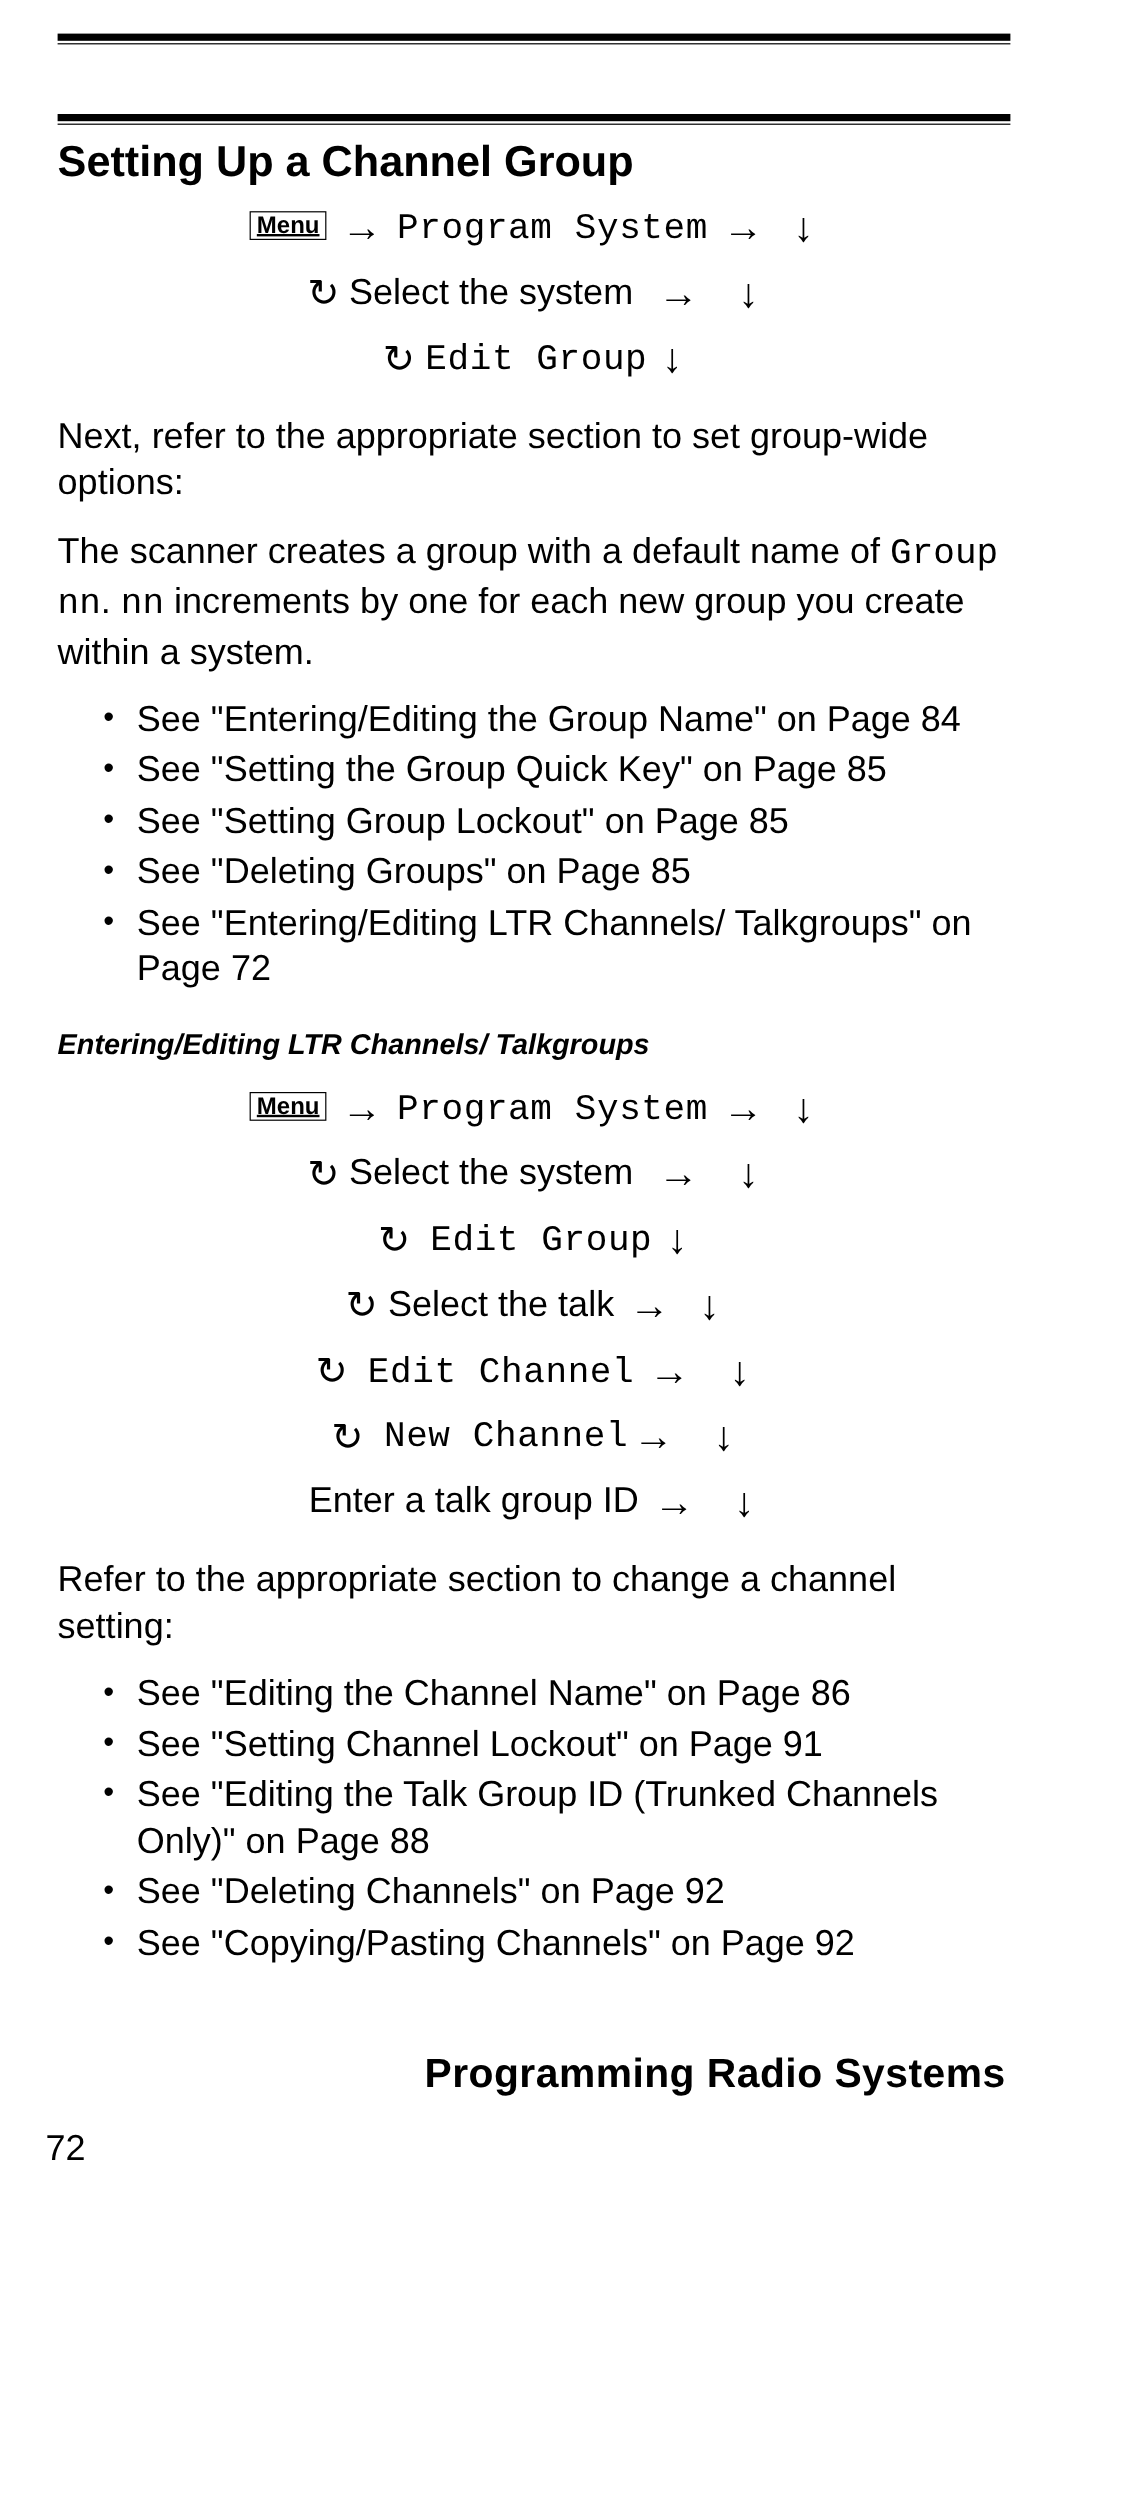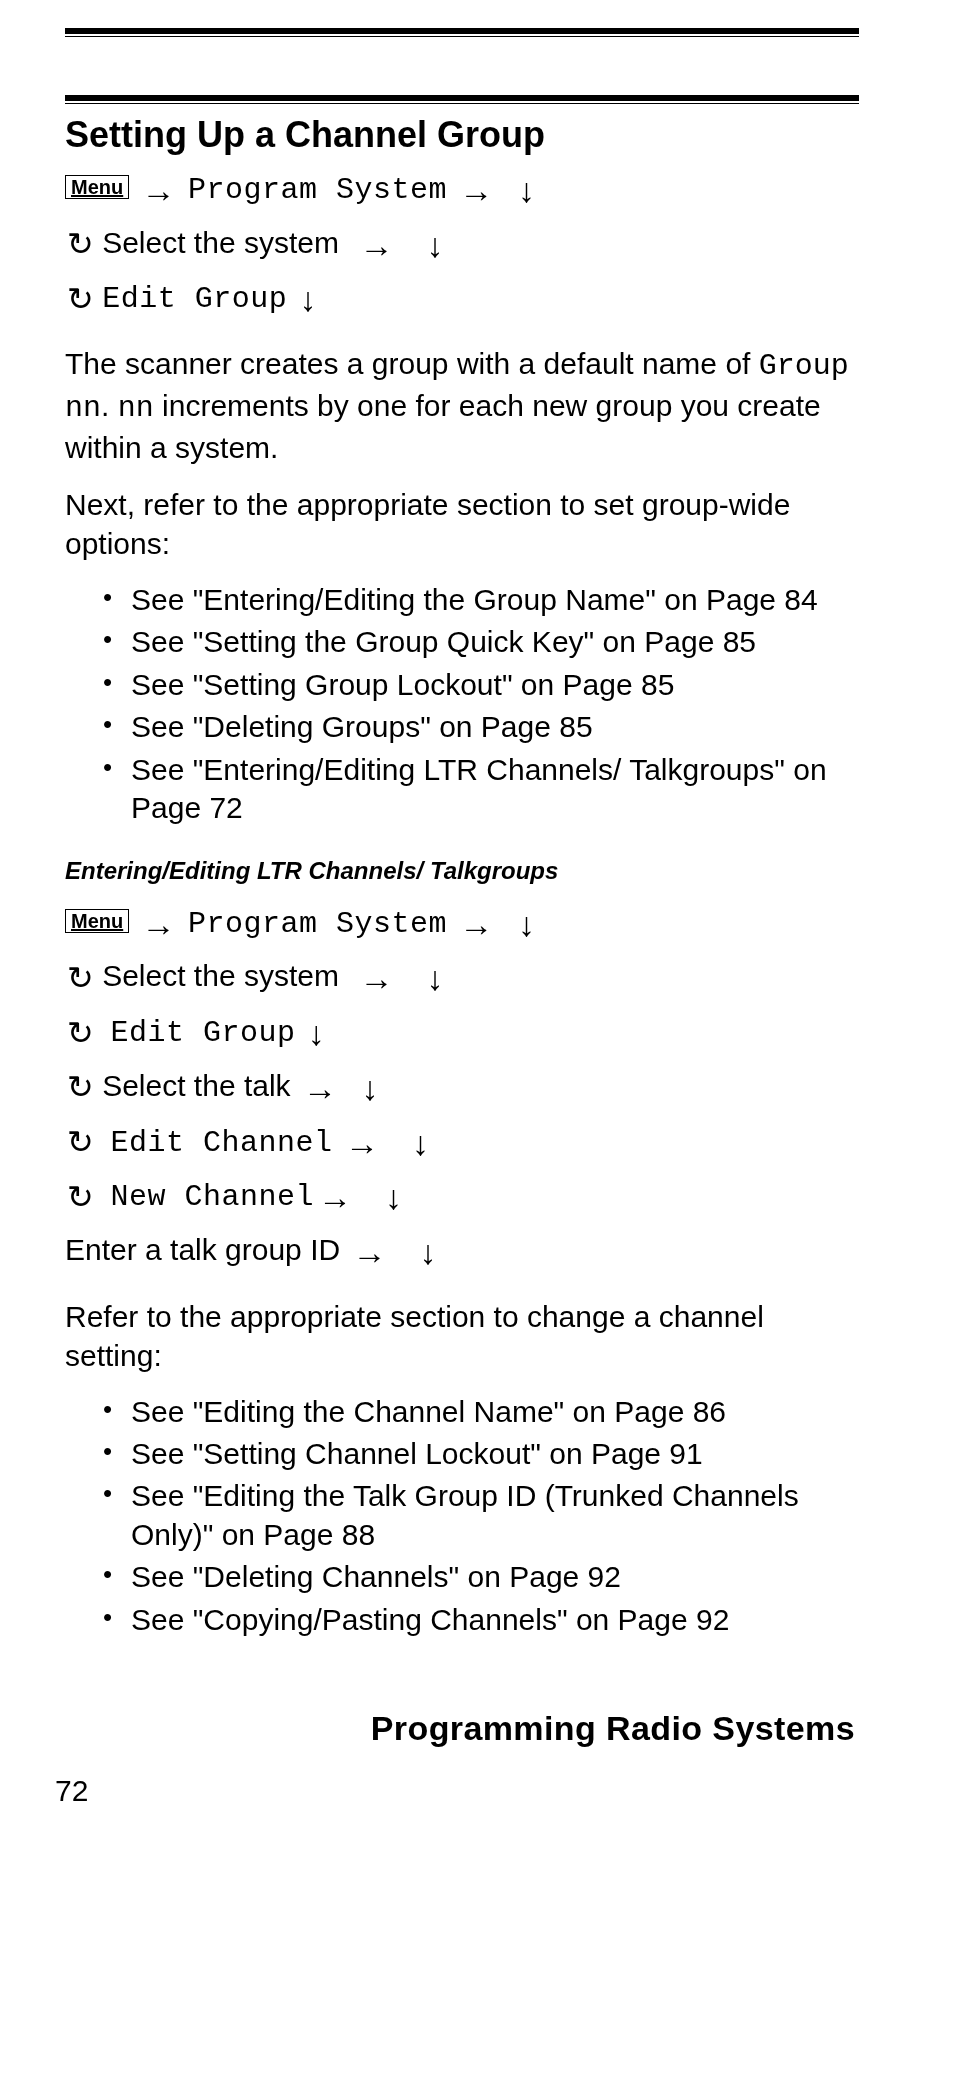--- a/index.html
+++ b/index.html
@@ -6,21 +6,20 @@
     margin: 0;
     padding: 0;
     background: #fff;
     font-family: Arial, Helvetica, sans-serif;
     color: #000;
   }
   .page {
     width: 880px;
     box-sizing: border-box;
     padding: 28px 38px 40px 48px;
-    margin-left: 17px;
   }
   .thick-rule {
     height: 6px;
     background: #000;
     margin-bottom: 2px;
   }
   .thin-rule {
     height: 1px;
     background: #000;
   }
@@ -40,20 +39,21 @@
     font-size: 24px;
     font-weight: bold;
     font-style: italic;
     margin: 28px 0 10px 0;
     line-height: 1.35;
   }
   .nav-line {
     font-size: 30px;
     line-height: 1.55;
     margin: 2px 0;
+    text-align: center;
   }
   .nav-line .mono {
     font-family: "Courier New", monospace;
     font-size: 30px;
     letter-spacing: 0.5px;
   }
   .menu-key {
     display: inline-block;
     border: 1.5px solid #000;
     padding: 0px 5px 0px 5px;
@@ -157,25 +157,25 @@
     <span>Select the system</span>
     &nbsp;<span class="arrow-right">→</span>
     &nbsp;&nbsp;<span class="arrow-down">↓</span>
   </div>
   <div class="nav-line">
     <span class="scroll-icon">↺</span>
     <span class="mono">Edit Group</span>
     <span class="arrow-down">↓</span>
   </div>
 
+  <p class="body">Next, refer to the appropriate section to set group-wide options:</p>
+
   <p class="body">
     <span>The scanner creates a group with a default name of </span><span class="mono">Group nn</span><span>. </span><span class="mono">nn</span><span> increments by one for each new group you create within a system.</span>
   </p>
-
-  <p class="body">Next, refer to the appropriate section to set group-wide options:</p>
 
   <ul class="body-list">
     <li>See "Entering/Editing the Group Name" on Page 84</li>
     <li>See "Setting the Group Quick Key" on Page 85</li>
     <li>See "Setting Group Lockout" on Page 85</li>
     <li>See "Deleting Groups" on Page 85</li>
     <li>See "Entering/Editing LTR Channels/ Talkgroups" on Page 72</li>
   </ul>
 
   <h2 class="subheading">Entering/Editing LTR Channels/ Talkgroups</h2>

